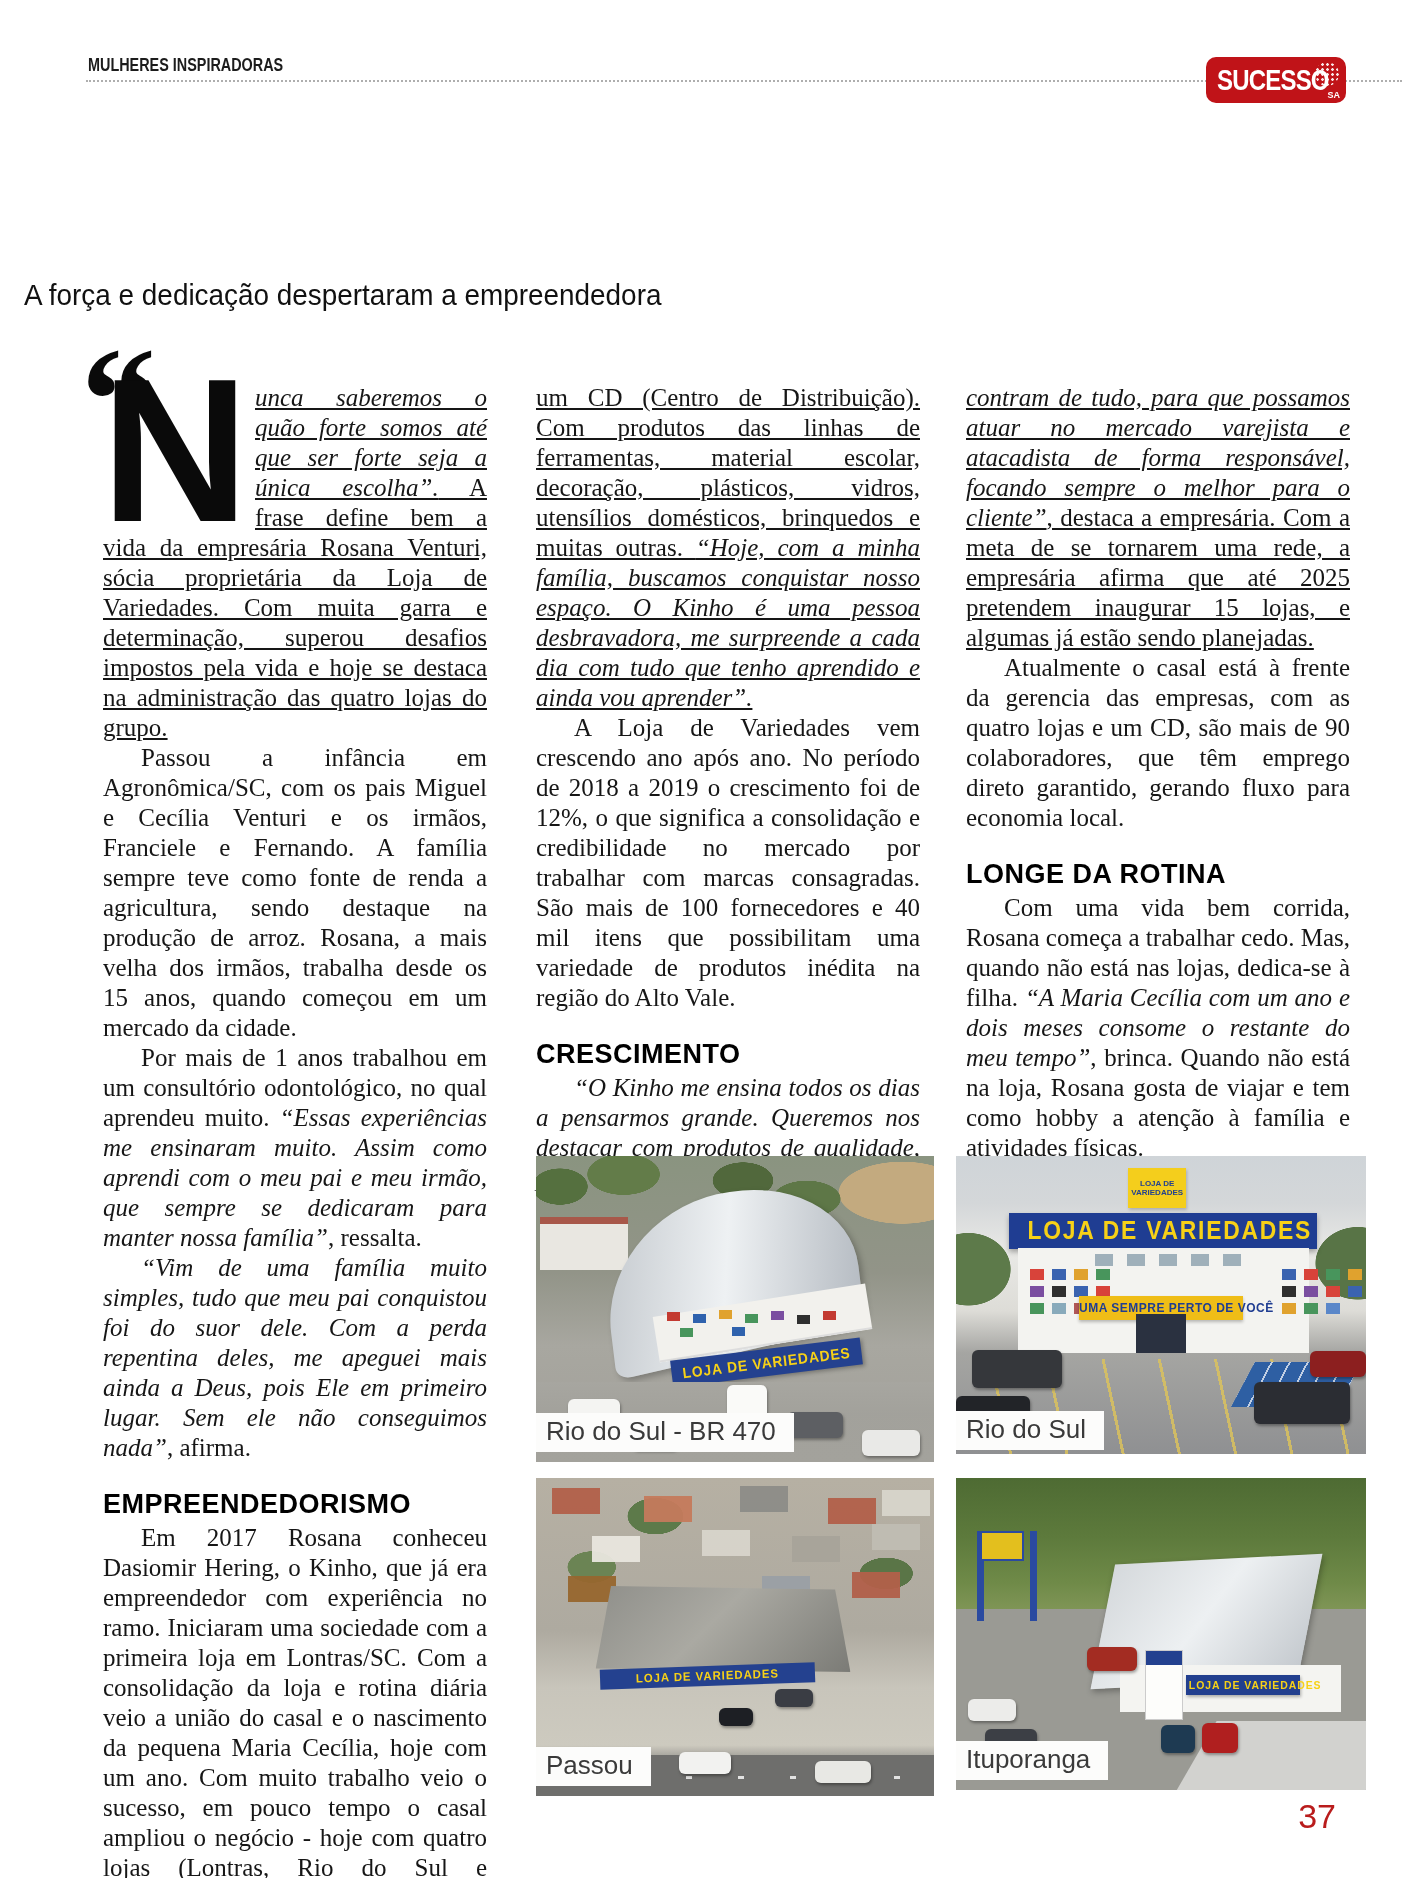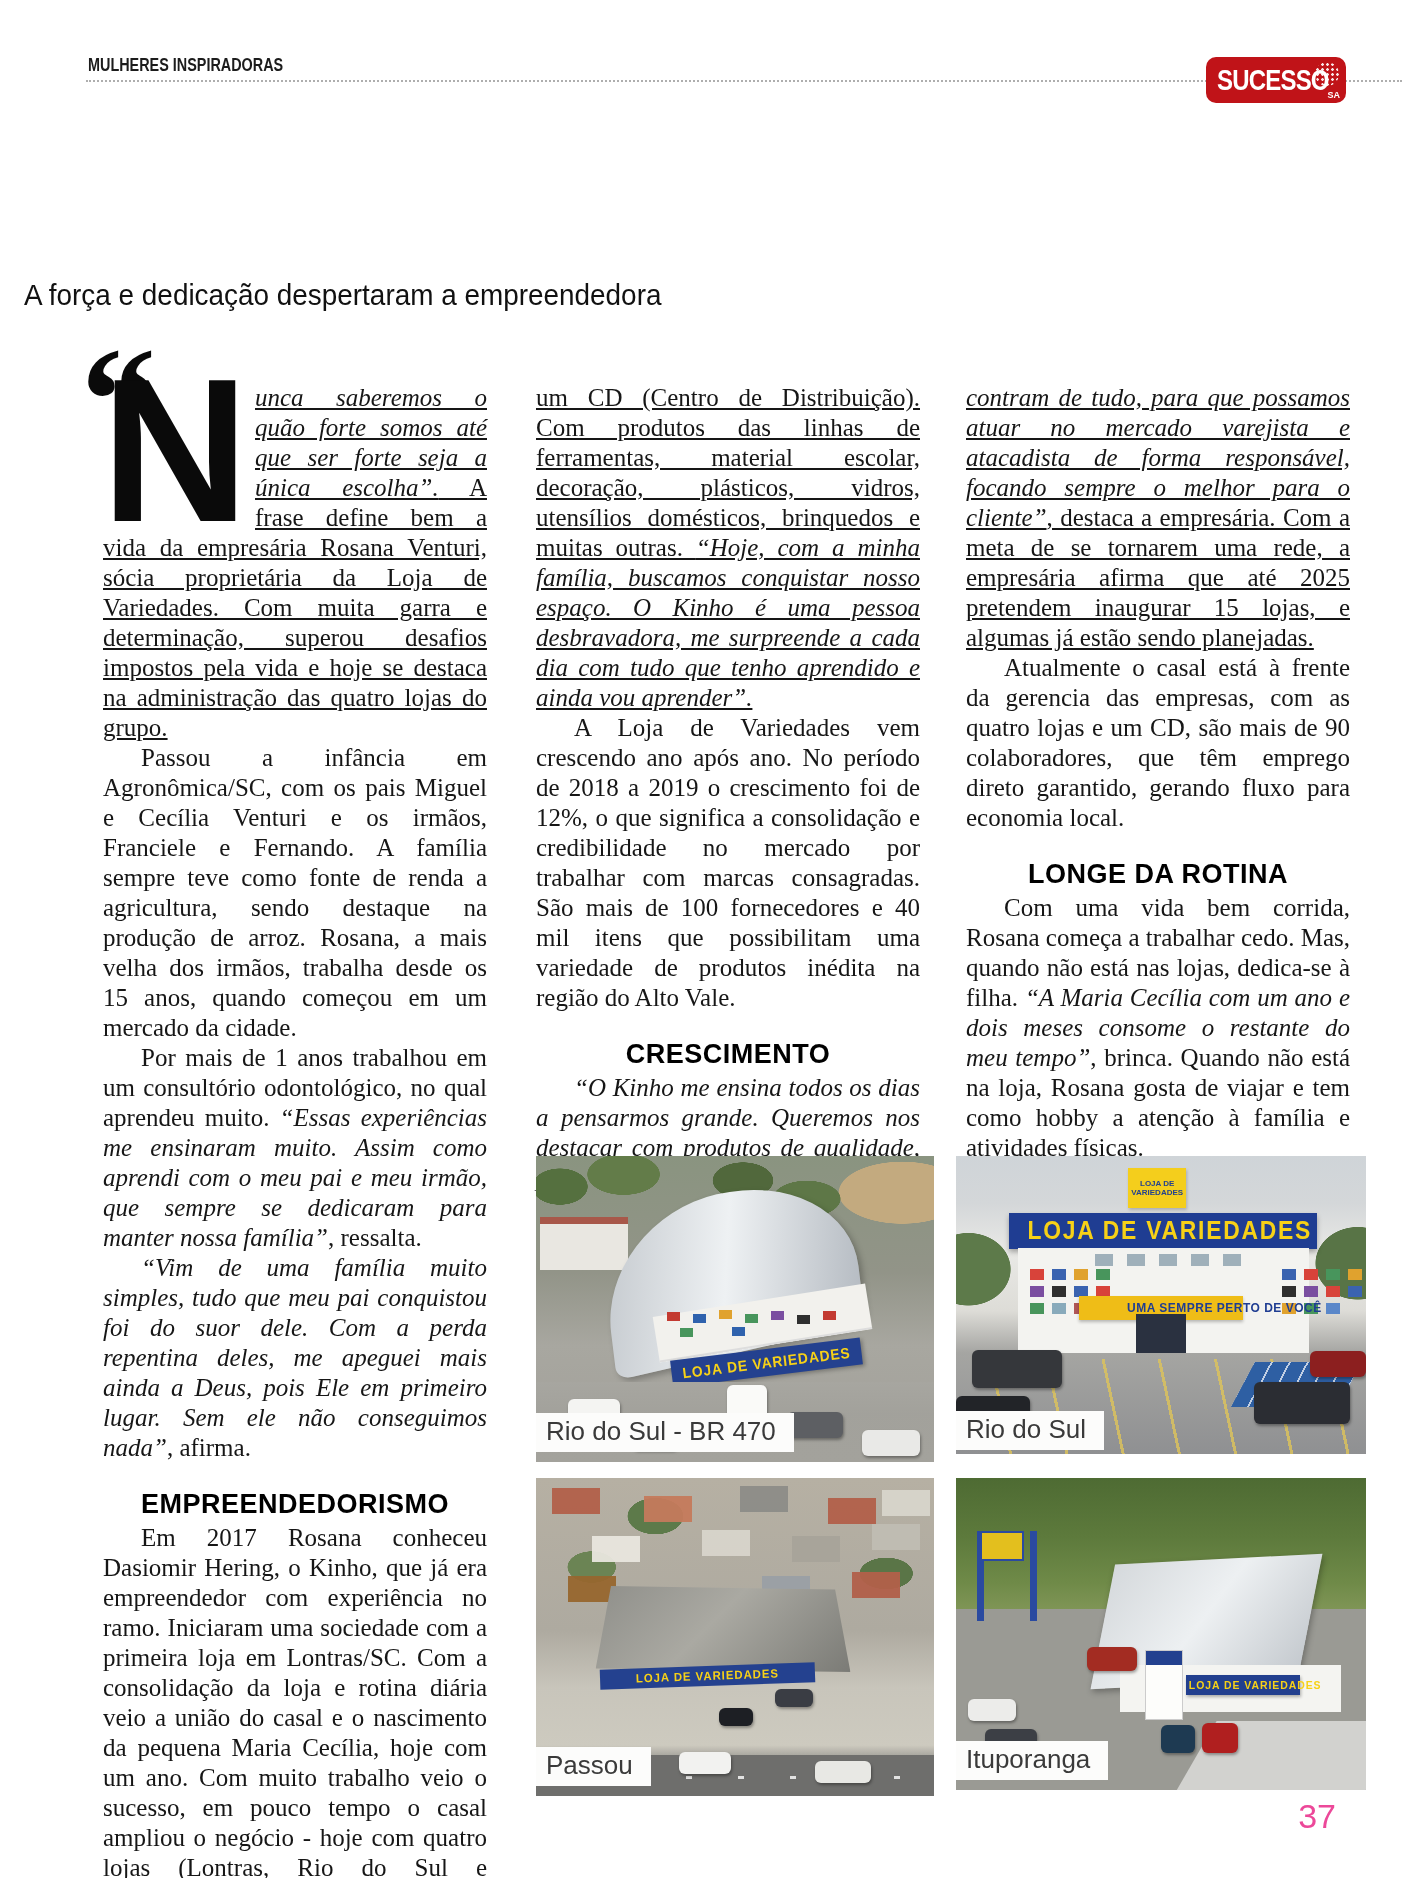--- a/index.html
+++ b/index.html
@@ -24,21 +24,21 @@
   .subhead{position:absolute;left:0;top:278px;width:1216px;text-align:left;}
   .subtitle{display:inline-block;font:30px/34px "Liberation Sans",sans-serif;color:#111;
             transform:scaleX(.93);transform-origin:center;white-space:nowrap;}
   
   .col{position:absolute;top:383px;width:384px;font-size:25px;line-height:30px;
        text-align:justify;color:#161616;}
   .col-1{left:103px;} .col-2{left:536px;} .col-3{left:966px;}
   .col p{margin:0;text-indent:38px;}
   .col p.noindent{text-indent:0;text-decoration:underline;}
   .it{font-style:italic;}
-  .col h3{margin:26px 0 4px;text-align:center;text-indent:0;
+  .col h3{margin:26px 0 4px;text-indent:0;
           font:bold 27px/30px "Liberation Sans",sans-serif;letter-spacing:.5px;color:#000;}
   .dc-spacer{float:left;width:152px;height:150px;}
   .dropcap{position:absolute;left:-2px;top:-36px;font:bold 205px/205px "Liberation Sans",sans-serif;
            color:#0a0a0a;letter-spacing:0;}
   .openquote{position:absolute;left:-22px;top:-58px;font:bold 150px/150px "Liberation Serif",serif;color:#0a0a0a;}
   
   .photo{position:absolute;overflow:hidden;background:#9a9a94;}
   .ph1{left:536px;top:1156px;width:398px;height:306px;}
   .ph2{left:956px;top:1156px;width:410px;height:298px;}
   .ph3{left:536px;top:1478px;width:398px;height:318px;}
@@ -87,21 +87,21 @@
                box-shadow:32px 0 0 #9fb0ba,64px 0 0 #9fb0ba,96px 0 0 #9fb0ba,128px 0 0 #9fb0ba;}
   .ph2-logos-l{position:absolute;left:18%;top:38%;width:14px;height:11px;background:#d8433a;
      box-shadow:22px 0 0 #3a63b0,44px 0 0 #e0a22e,66px 0 0 #48955c,0 17px 0 #7a4ea0,22px 17px 0 #2f2f2f,
                 44px 17px 0 #3a63b0,66px 17px 0 #d8433a,0 34px 0 #48955c,22px 34px 0 #8ab,44px 34px 0 #b05757;}
   .ph2-logos-r{position:absolute;right:17%;top:38%;width:14px;height:11px;background:#3a63b0;
      box-shadow:22px 0 0 #d8433a,44px 0 0 #48955c,66px 0 0 #e0a22e,0 17px 0 #2f2f2f,22px 17px 0 #7a4ea0,
                 44px 17px 0 #d8433a,66px 17px 0 #3a63b0,0 34px 0 #e0a22e,22px 34px 0 #48955c,44px 34px 0 #5a87c9;}
   .ph2-strip{position:absolute;left:30%;top:47%;width:40%;height:24px;background:#efbd17;
              display:flex;align-items:center;box-shadow:0 2px 3px rgba(0,0,0,.25);}
   .ph2-strip span{display:block;width:100%;text-align:center;font:bold 12px/12px "Liberation Sans",sans-serif;
-                  color:#1f3d92;letter-spacing:.5px;white-space:nowrap;margin-left:48px;}
+                  color:#1f3d92;letter-spacing:.5px;white-space:nowrap;}
   .ph2-door{position:absolute;left:44%;top:53%;width:12%;height:13%;background:#2a3140;}
   .ph2-lines{position:absolute;left:0;bottom:0;width:100%;height:32%;
              background:repeating-linear-gradient(78deg,transparent 0 52px,rgba(222,196,90,.8) 52px 55px);}
   .ph2-blue{position:absolute;right:4%;bottom:16%;width:26%;height:15%;background:#2e5fa3;
             transform:skewX(-28deg);background-image:repeating-linear-gradient(90deg,transparent 0 16px,rgba(255,255,255,.7) 16px 18px);}
   
   .ph3-bg{position:absolute;inset:0;background:
      radial-gradient(46px 30px at 30% 12%,#5d7a4a 60%,transparent 61%),
      radial-gradient(40px 26px at 14% 28%,#6b8454 60%,transparent 61%),
      radial-gradient(44px 26px at 88% 30%,#5a7547 60%,transparent 61%),
@@ -134,21 +134,21 @@
   .ph4-sign{position:absolute;left:56%;top:63%;width:28%;height:20px;background:#223f8e;
             display:flex;align-items:center;box-shadow:1px 2px 3px rgba(0,0,0,.3);}
   .ph4-sign .sign-text{font-size:11px;transform:scaleX(.95);}
   .ph4-panel{position:absolute;left:46%;top:55%;width:9%;height:22%;background:#fdfdfb;
              border:1px solid #ccc;box-shadow:inset 0 14px 0 #23418f;}
   .ph4-tower{position:absolute;left:5%;top:17%;width:46px;height:90px;
              border-left:7px solid #2a4aa0;border-right:7px solid #2a4aa0;}
   .ph4-tower::before{content:"";position:absolute;left:-4px;top:0;width:40px;height:26px;background:#e3bf1e;border:2px solid #2a4aa0;}
   .ph4-road{position:absolute;right:0;bottom:0;width:46%;height:22%;background:#d2d2cf;transform:skewX(-30deg);transform-origin:bottom right;}
   
-  .pagenum{position:absolute;right:82px;top:1798px;font:34px/36px "Liberation Sans",sans-serif;color:#ec4899;}
+  .pagenum{position:absolute;right:82px;top:1798px;font:34px/36px "Liberation Sans",sans-serif;color:#b91c1c;}
 </style>
 </head>
 <body>
 
 <div class="page">
 
   <div class="kicker">MULHERES INSPIRADORAS</div>
   <div class="rule"></div>
   <div class="logo">
     <span class="logo-text">SUCESSO</span>

